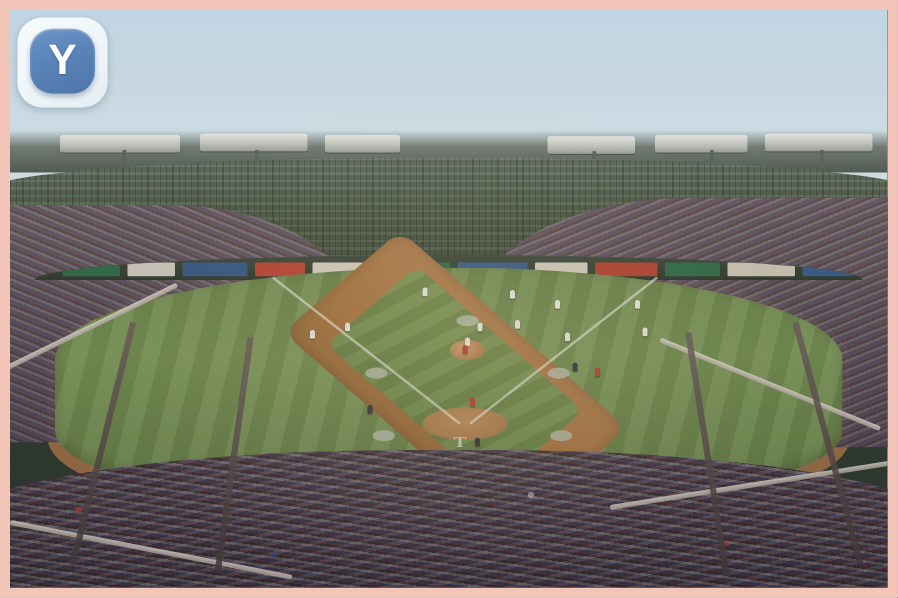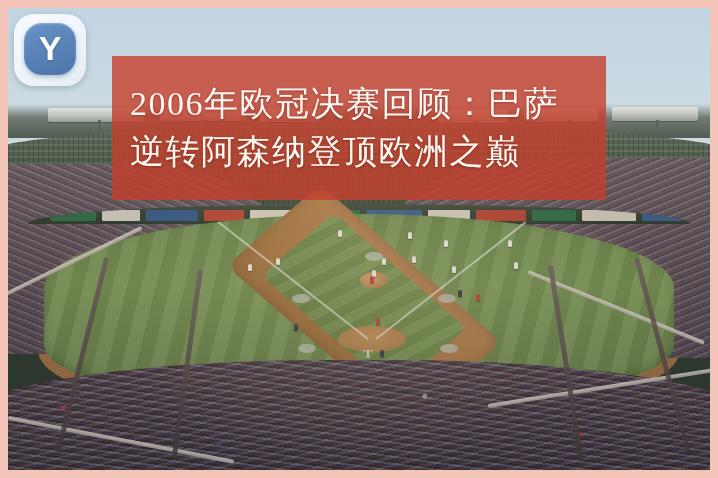--- a/index.html
+++ b/index.html
@@ -459,23 +459,20 @@
     <div class="rail" style="left:-10px; top:288px; width:160px; transform:rotate(-26deg);"></div>
 
     <div class="aisle" style="left:96px;  top:250px; width:5px; height:200px; transform:rotate(14deg);"></div>
     <div class="aisle" style="left:190px; top:262px; width:5px; height:190px; transform:rotate(8deg);"></div>
     <div class="aisle" style="left:540px; top:258px; width:5px; height:196px; transform:rotate(-9deg);"></div>
     <div class="aisle" style="left:626px; top:250px; width:5px; height:200px; transform:rotate(-15deg);"></div>
 
     <div class="photo-grade"></div>
   </div>
 
-  <div class="title-banner">
-    <div class="title-text">2006年欧冠决赛回顾：巴萨逆转阿森纳登顶欧洲之巅</div>
-  </div>
 
   <div class="logo-badge">
     <div class="logo-plate"></div>
     <div class="logo-squircle">
       <span class="logo-letter">Y</span>
     </div>
   </div>
 
 </div>
 

